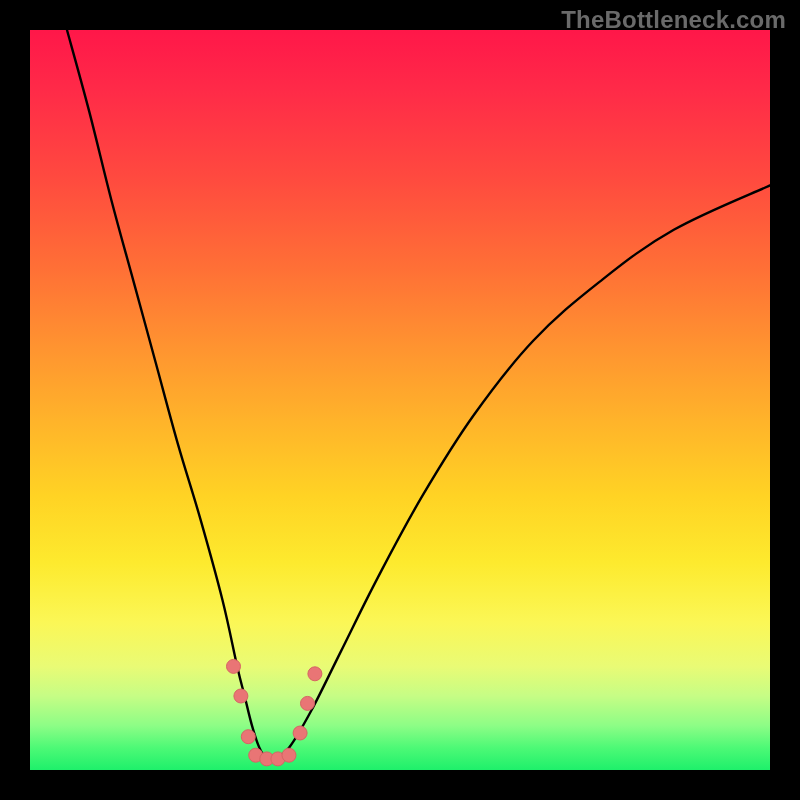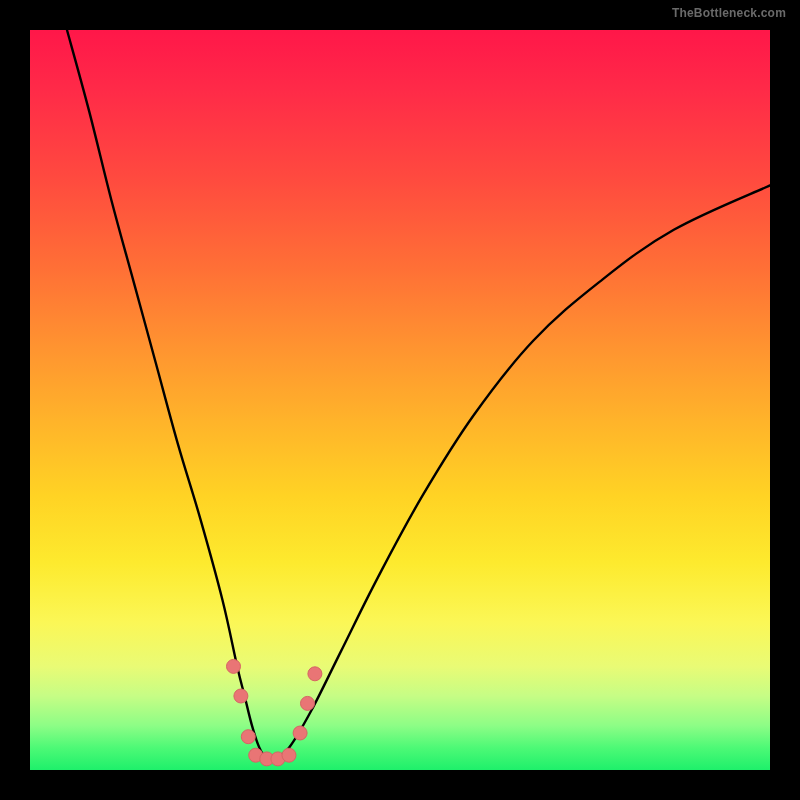--- a/index.html
+++ b/index.html
@@ -40,21 +40,21 @@
       #c6fd85 90%,
       #8dfd86 94%,
       #4df976 97%,
       #1ef06b 100%);
   }
   .watermark {
     position: absolute;
     top: 6px;
     right: 14px;
     color: #6a6a6a;
-    font-size: 12px;
+    font-size: 24px;
     font-weight: 600;
     letter-spacing: 0.2px;
     user-select: none;
     margin-left: 20px;
   }
   svg.curve {
     position: absolute;
     left: 0;
     top: 0;
     width: 740px;

